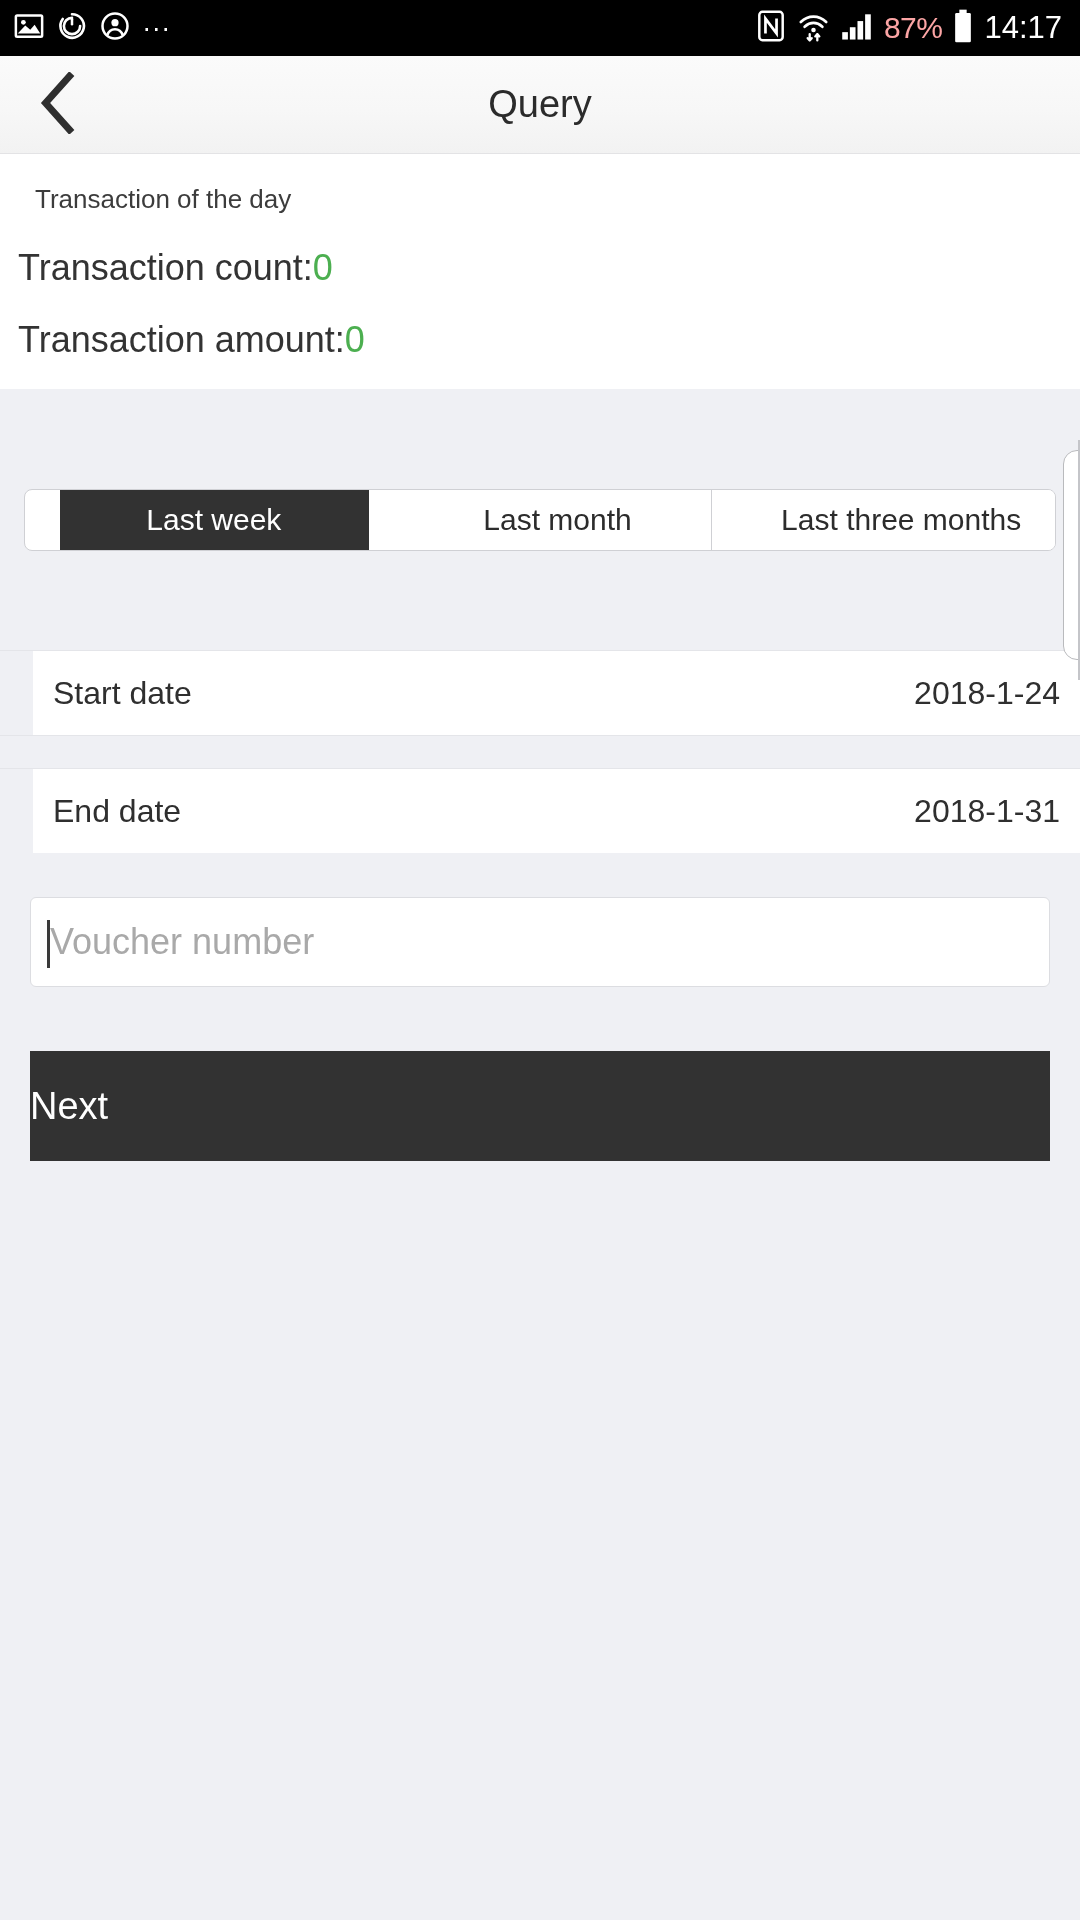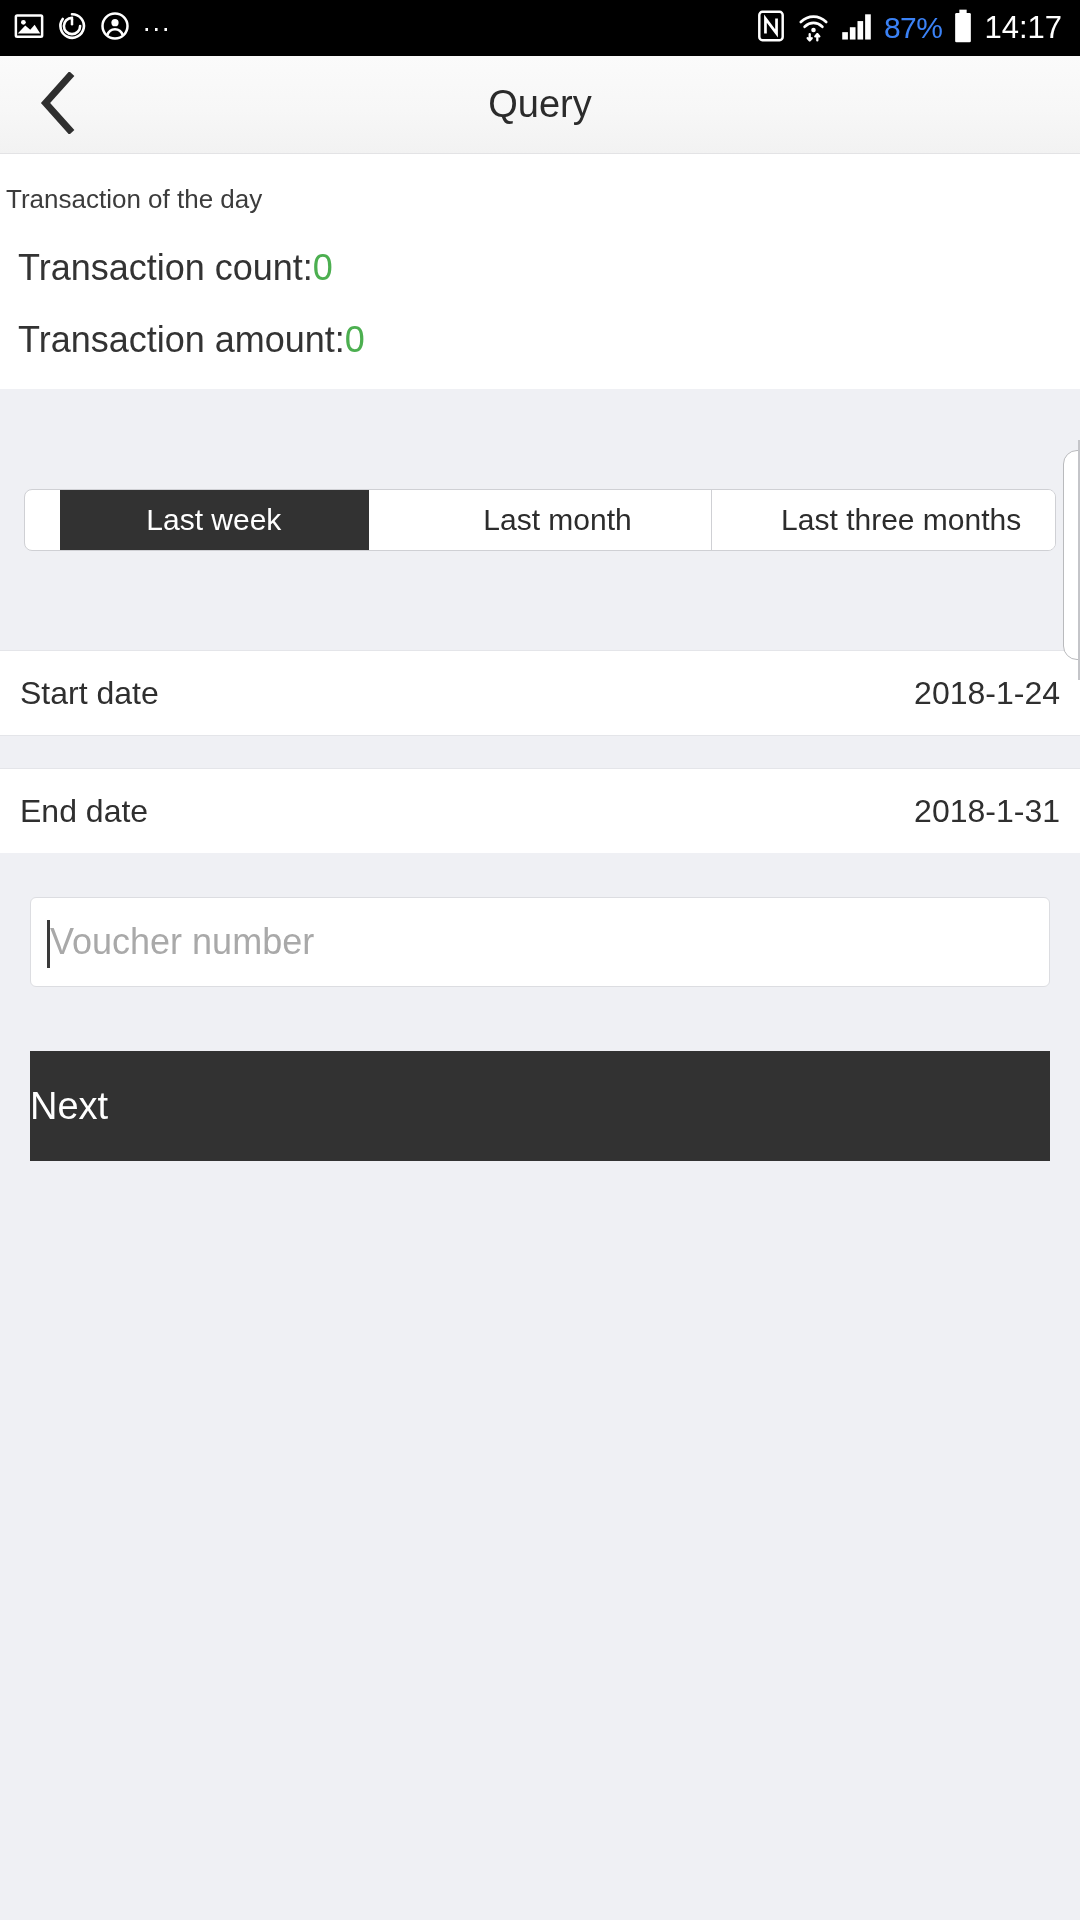--- a/index.html
+++ b/index.html
@@ -42,21 +42,21 @@
   .sb-icon { display: block; }
   .status-dots {
     color: #ffffff;
     font-size: 27px;
     line-height: 10px;
     letter-spacing: 2px;
     padding-bottom: 12px;
     font-family: "Liberation Sans", sans-serif;
   }
   .battery-pct {
-    color: #3b82f6;
+    color: #fca5a5;
     font-size: 30px;
     letter-spacing: -0.5px;
     font-family: "Liberation Sans", sans-serif;
   }
   .status-time {
     color: #ffffff;
     font-size: 31px;
     letter-spacing: 0px;
     font-family: "Liberation Sans", sans-serif;
   }
@@ -91,21 +91,21 @@
   }
 
   
   .summary {
     background: #ffffff;
     padding: 30px 0 28px 0;
   }
   .summary-sub {
     font-size: 26px;
     color: #3c3c3c;
-    padding-left: 6px;
+    padding-left: 35px;
     margin-bottom: 32px;
     font-family: "Liberation Sans", sans-serif;
   }
   .summary-line {
     font-size: 36px;
     color: #333333;
     padding-left: 18px;
     margin-bottom: 30px;
     font-family: "Liberation Sans", sans-serif;
   }
@@ -152,20 +152,21 @@
 
   
   .date-row {
     background: #ffffff;
     height: 84px;
     display: flex;
     align-items: center;
     justify-content: space-between;
     padding: 0 20px;
     cursor: pointer;
+    margin-left: 33px;
   }
   .date-label {
     font-size: 32px;
     color: #2f2f2f;
     font-family: "Liberation Sans", sans-serif;
   }
   .date-value {
     font-size: 32px;
     color: #2f2f2f;
     font-family: "Liberation Sans", sans-serif;

